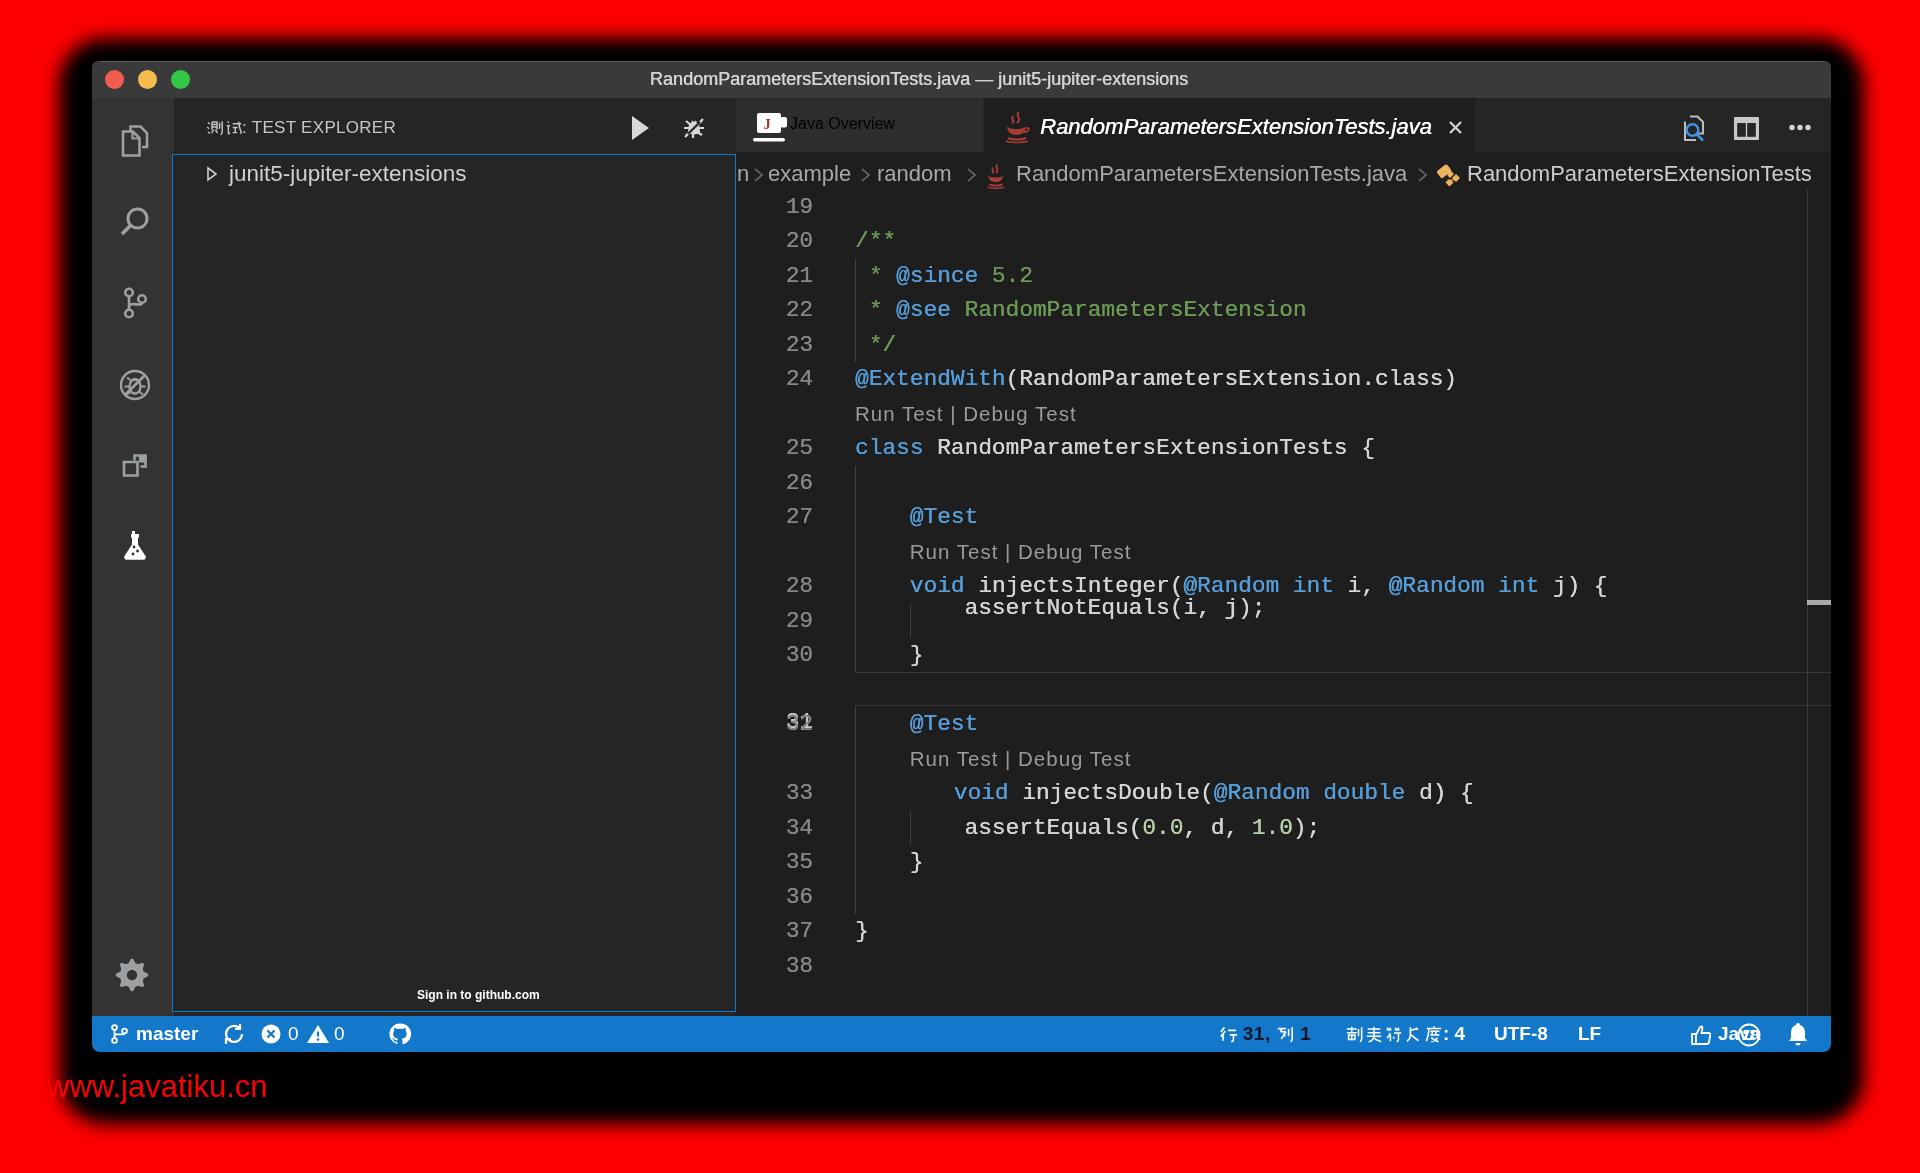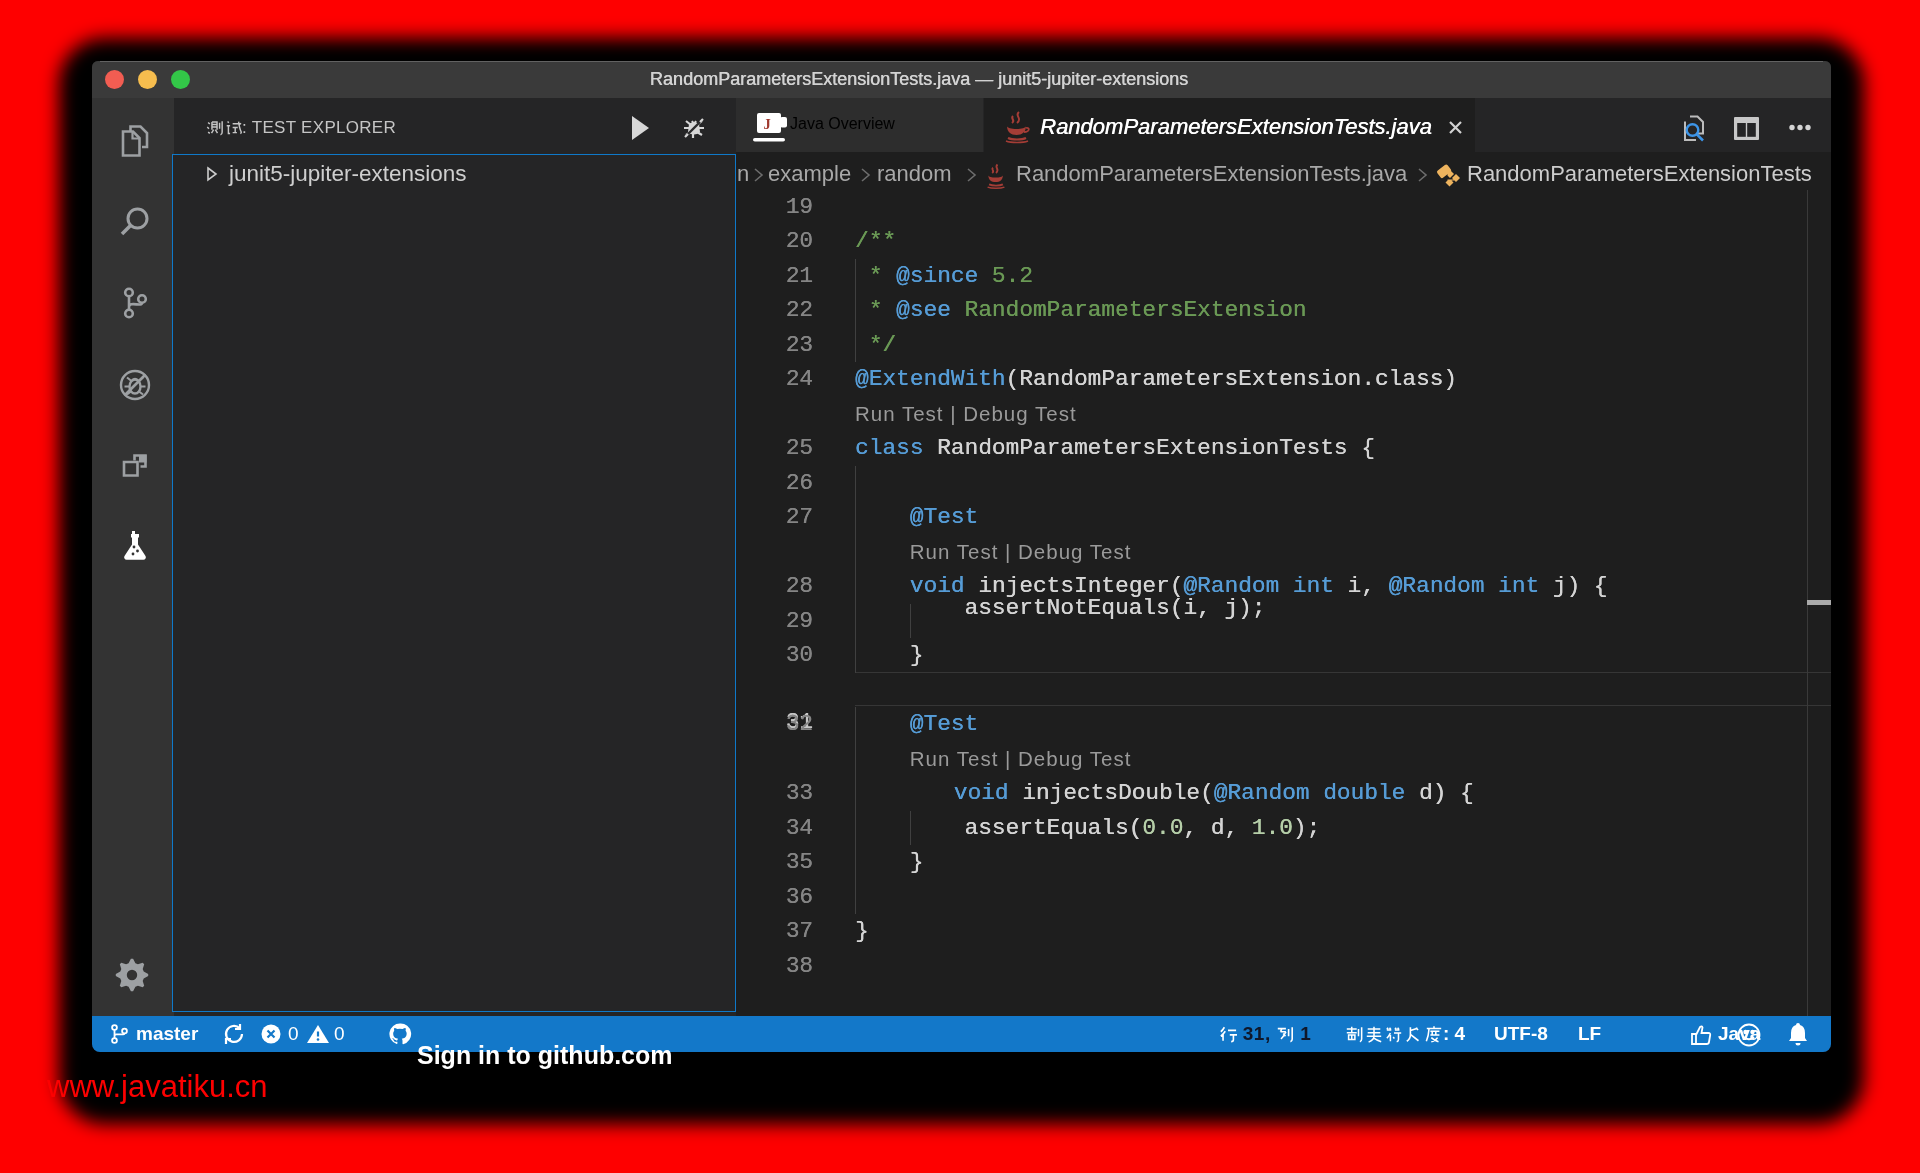--- a/index.html
+++ b/index.html
@@ -245,21 +245,21 @@
 <div class="t" style="left:288px;top:1023px;font-size:19px;color:#ffffff;">0</div>
 <svg style="left:306px;top:1022px;" width="24" height="24" viewBox="0 0 24 24">
   <path d="M12 3 L23 21 H1 z" fill="#ffffff"></path>
   <path d="M12 9.5 v5" stroke="#1378c9" stroke-width="2.2"></path>
   <circle cx="12" cy="17.5" r="1.3" fill="#1378c9"></circle>
 </svg>
 <div class="t" style="left:334px;top:1023px;font-size:19px;color:#ffffff;">0</div>
 <svg style="left:388px;top:1022px;" width="24" height="24" viewBox="0 0 24 24">
   <path fill="#ffffff" d="M12 1.5 a10.5 10.5 0 0 0 -3.3 20.5 c0.5 0.1 0.7 -0.2 0.7 -0.5 v-1.8 c-3 0.65 -3.6 -1.3 -3.6 -1.3 c-0.5 -1.2 -1.2 -1.55 -1.2 -1.55 c-1 -0.65 0.1 -0.65 0.1 -0.65 c1.05 0.1 1.6 1.1 1.6 1.1 c0.95 1.6 2.5 1.15 3.1 0.9 c0.1 -0.7 0.37 -1.15 0.67 -1.4 c-2.4 -0.25 -4.9 -1.2 -4.9 -5.2 c0 -1.15 0.4 -2.1 1.1 -2.8 c-0.1 -0.27 -0.47 -1.35 0.1 -2.8 c0 0 0.9 -0.28 2.9 1.1 a10 10 0 0 1 5.3 0 c2 -1.38 2.9 -1.1 2.9 -1.1 c0.57 1.45 0.2 2.53 0.1 2.8 c0.7 0.7 1.1 1.65 1.1 2.8 c0 4 -2.5 4.95 -4.9 5.2 c0.38 0.33 0.72 0.98 0.72 1.97 v2.9 c0 0.3 0.2 0.6 0.7 0.5 A10.5 10.5 0 0 0 12 1.5 z"></path>
 </svg>
-<div class="t" style="left:417px;top:1041px;font-size:25px;font-weight:700;color:#ffffff;">Sign in to github.com</div>
+<div class="t" style="left:417px;top:988px;font-size:12px;font-weight:700;color:#ffffff;">Sign in to github.com</div>
 
 <div class="t" id="sr1" style="left:1219px;top:1023px;font-size:19px;font-weight:700;letter-spacing:0.5px;color:#0f172a;"><svg style="position:relative;display:inline-block;vertical-align:-2.5px;" width="18" height="18" viewBox="0 0 20 20" fill="none" stroke="#ffffff" stroke-width="1.8">
       <path d="M6 2.5 q-2 3.5 -4 5 M7 7 q-2.5 3.5 -5 5.5 M4.5 10.5 v7 M10 6 h9 M12 11 h8 M16 11 v5.5 q0 2 -2.5 2"></path>
     </svg> 31, <svg style="position:relative;display:inline-block;vertical-align:-2.5px;" width="18" height="18" viewBox="0 0 20 20" fill="none" stroke="#ffffff" stroke-width="1.8">
       <path d="M2 4 h9 M6.5 4 l-1.5 3.5 M5 7.5 h6 M11 7.5 q-3 6 -5.5 8 M8 9.5 l2.5 3 M14 4.5 v8 M18 2.5 v13 q0 2.5 -2 3"></path>
     </svg> 1</div>
 <div class="t" id="sr2" style="left:1345px;top:1023px;font-size:19px;font-weight:700;color:#ffffff;"><svg style="position:relative;display:inline-block;vertical-align:-2.5px;" width="18" height="18" viewBox="0 0 20 20" fill="none" stroke="#ffffff" stroke-width="1.7">
       <path d="M2 4.5 h11 M7.5 2 v7 M2 8.5 h11 M4 11 h7 v5 h-7 z M7.5 11 v5 M15 4.5 v8 M18.5 2.5 v13 q0 2.5 -2 3"></path>
     </svg><svg style="position:relative;display:inline-block;vertical-align:-2.5px;margin-left:2px;" width="18" height="18" viewBox="0 0 20 20" fill="none" stroke="#ffffff" stroke-width="1.7">
       <path d="M3 4.5 h14 M10 2 v10.5 M3 8.5 h14 M2 12.5 h16 M10 12.5 q0 4 -6 6.5 M9 14 q4 3 9 4.5"></path>

